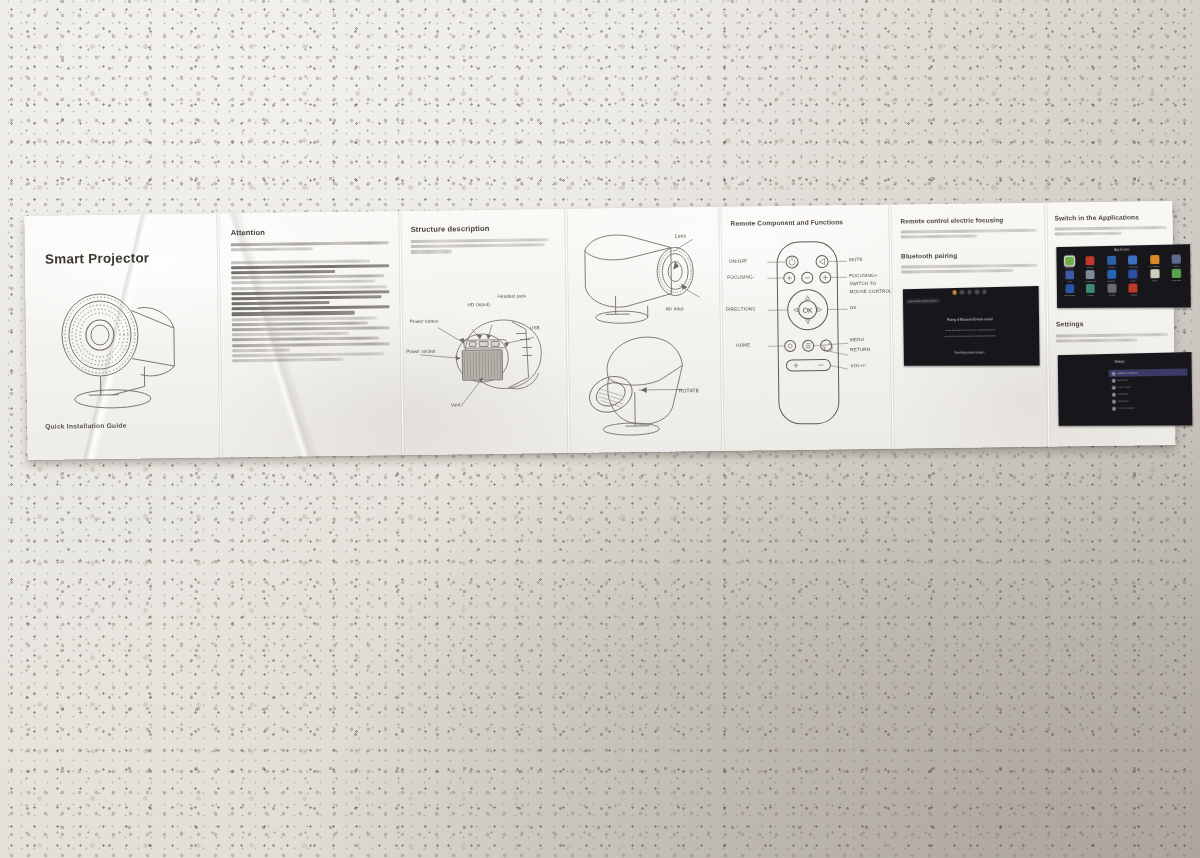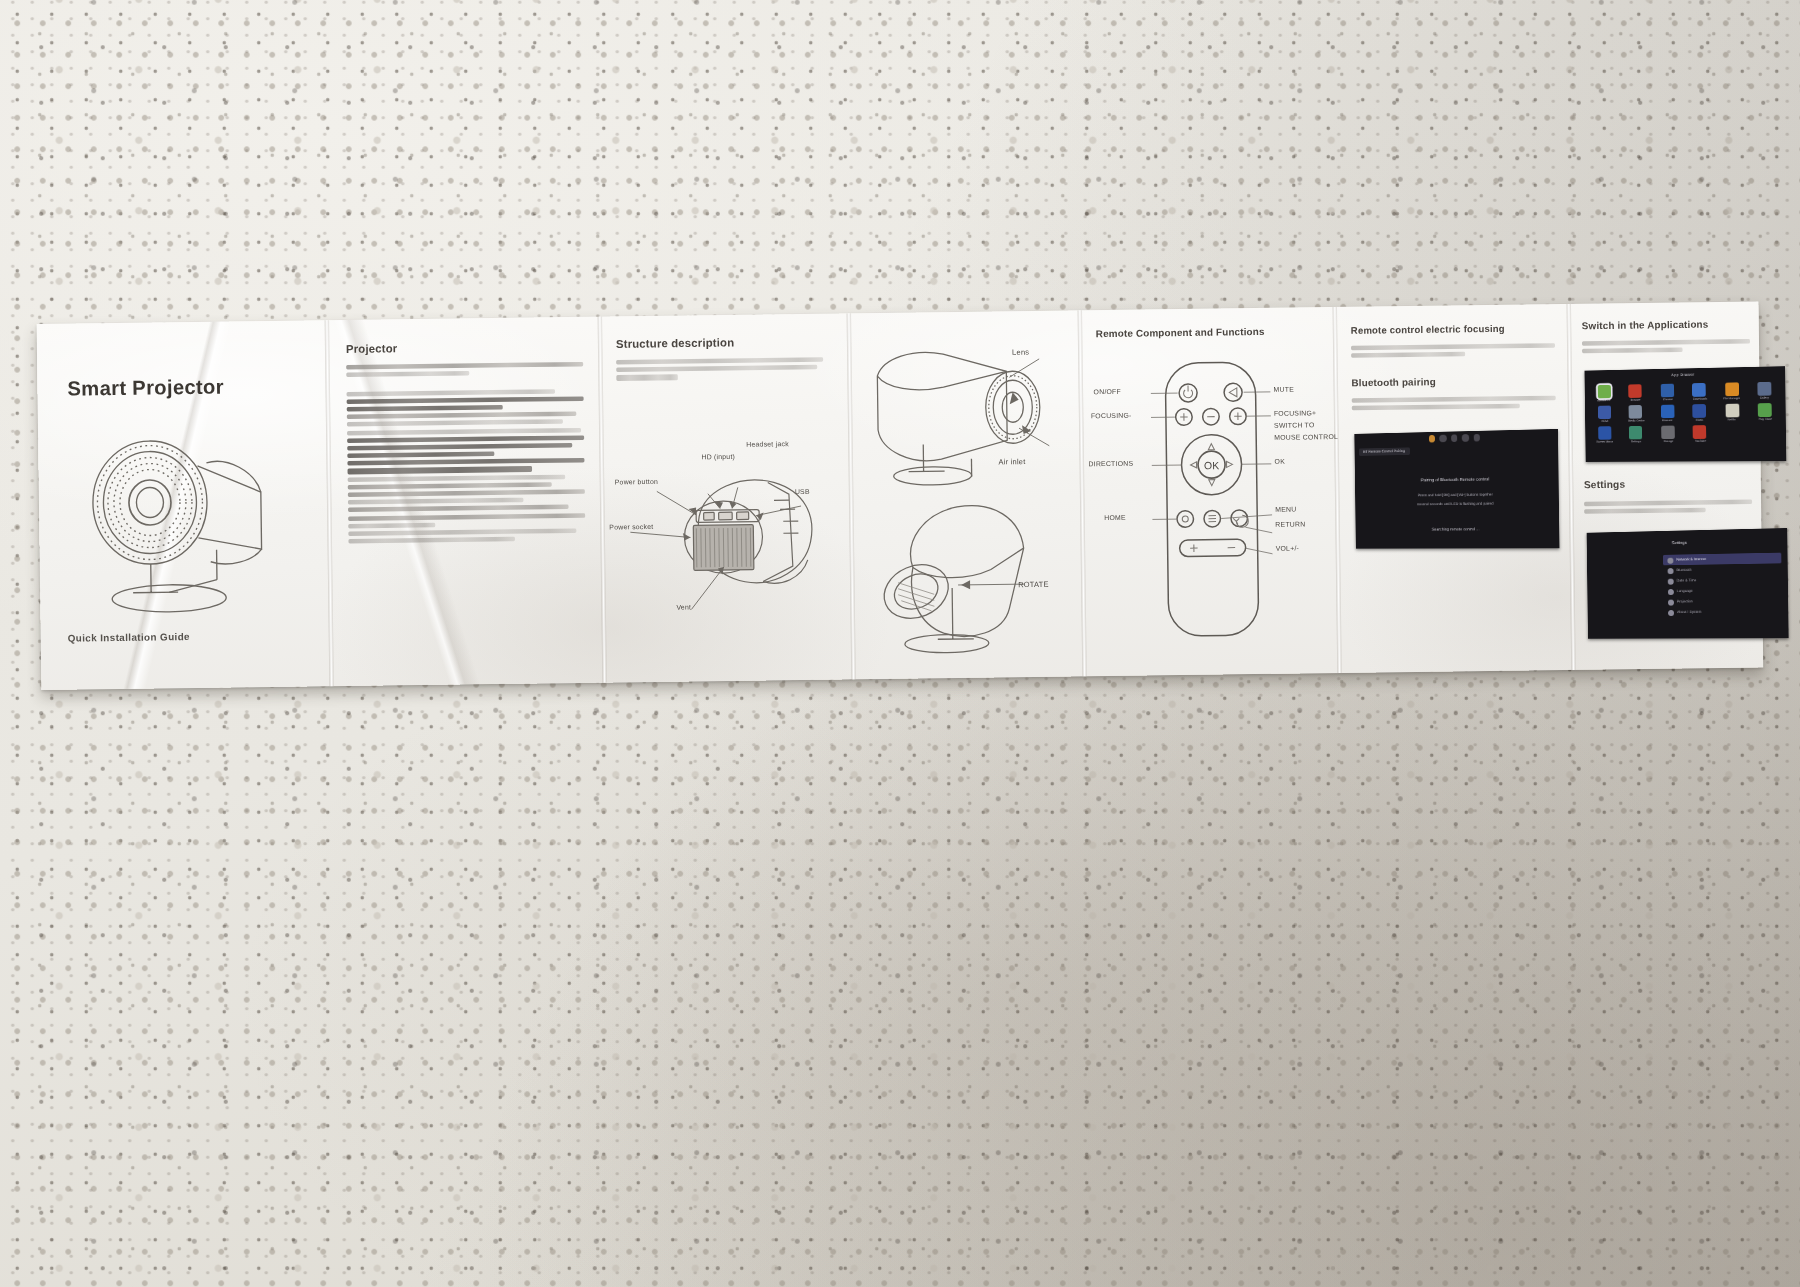--- a/index.html
+++ b/index.html
@@ -207,21 +207,21 @@
         <ellipse cx="52" cy="52" rx="20" ry="22" stroke-dasharray="1.2 2.4"></ellipse>
         <ellipse cx="52" cy="52" rx="28" ry="30" stroke-dasharray="1.2 2.4"></ellipse>
         <ellipse cx="52" cy="52" rx="35" ry="38" stroke-dasharray="1.2 2.4"></ellipse>
       </g>
     </svg>
 
     <div id="qig">Quick Installation Guide</div>
   </div>
 
   <div class="panel" id="p2">
-    <div class="ptitle" style="position:absolute;left:10px;top:15px">Projector</div>
+    <div class="ptitle" style="position:absolute;left:10px;top:15px">Attention</div>
     <div style="position:absolute;left:10px;top:28px;width:158px">
       <div class="blurline" style="width:100%"></div>
       <div class="blurline light" style="width:52%"></div>
       <div style="height:5px"></div>
       <div class="blurline light" style="width:88%"></div>
       <div class="blurline dark" style="width:100%"></div>
       <div class="blurline dark" style="width:66%"></div>
       <div class="blurline" style="width:97%"></div>
       <div class="blurline light" style="width:91%"></div>
       <div class="blurline light" style="width:99%"></div>

